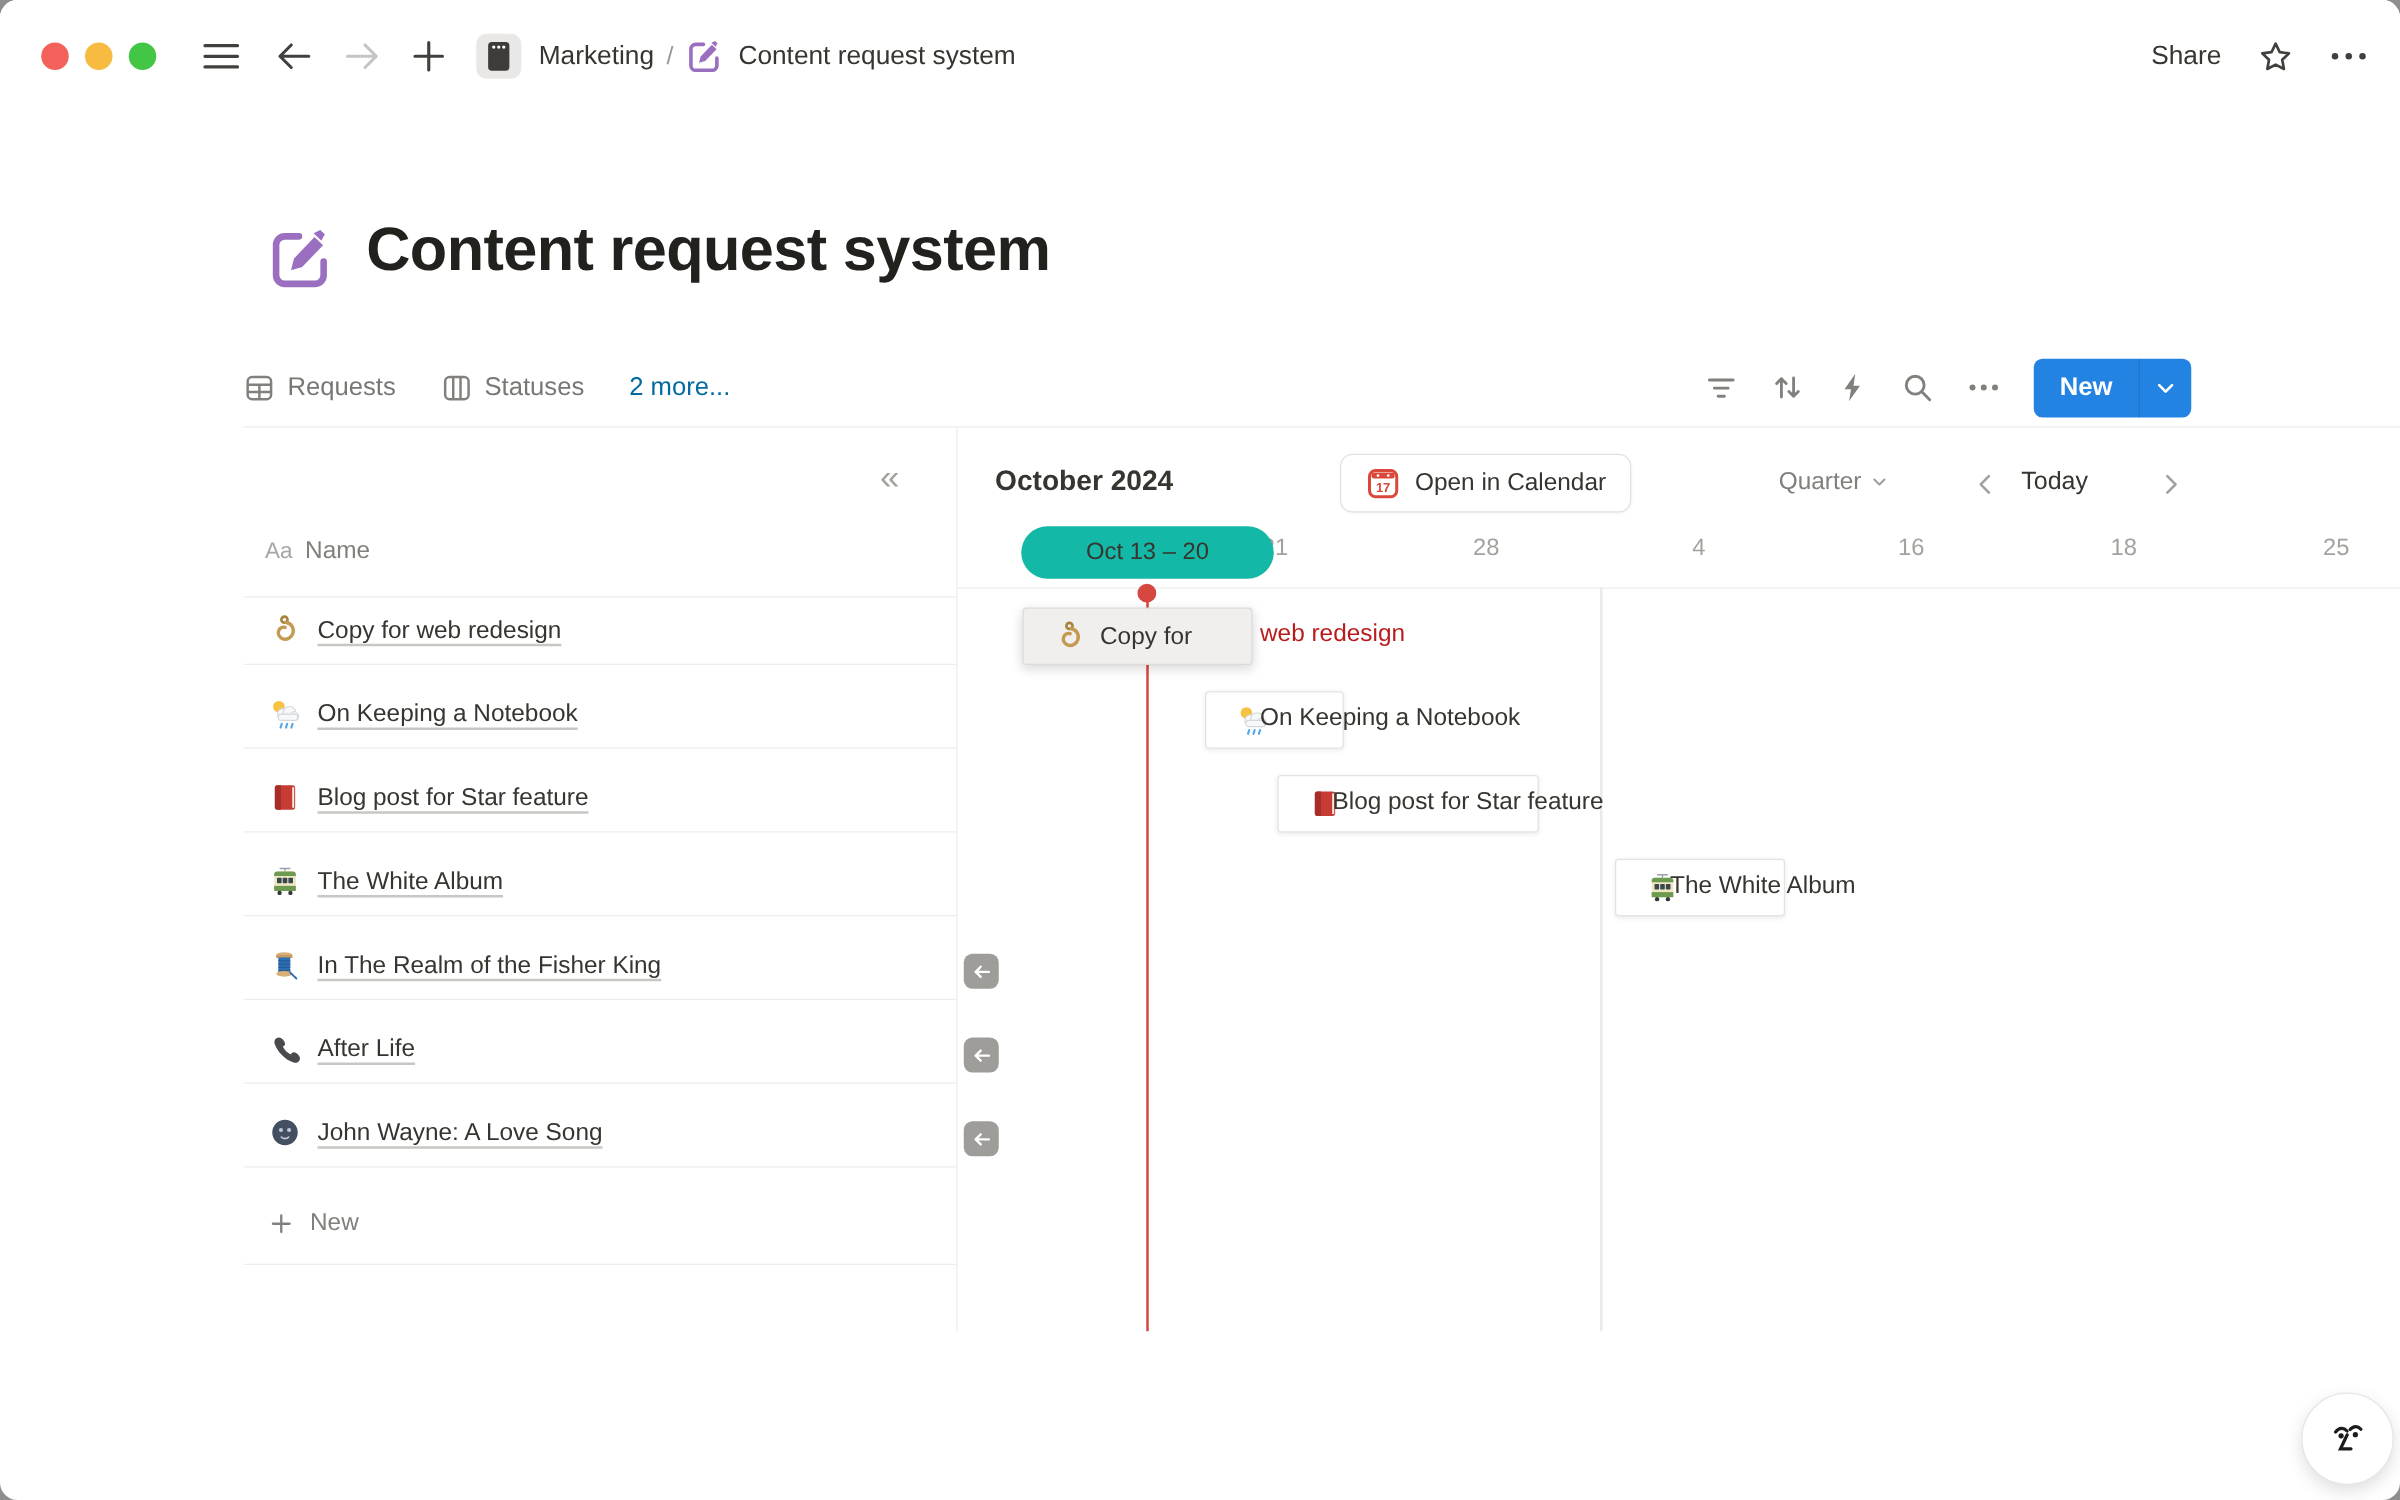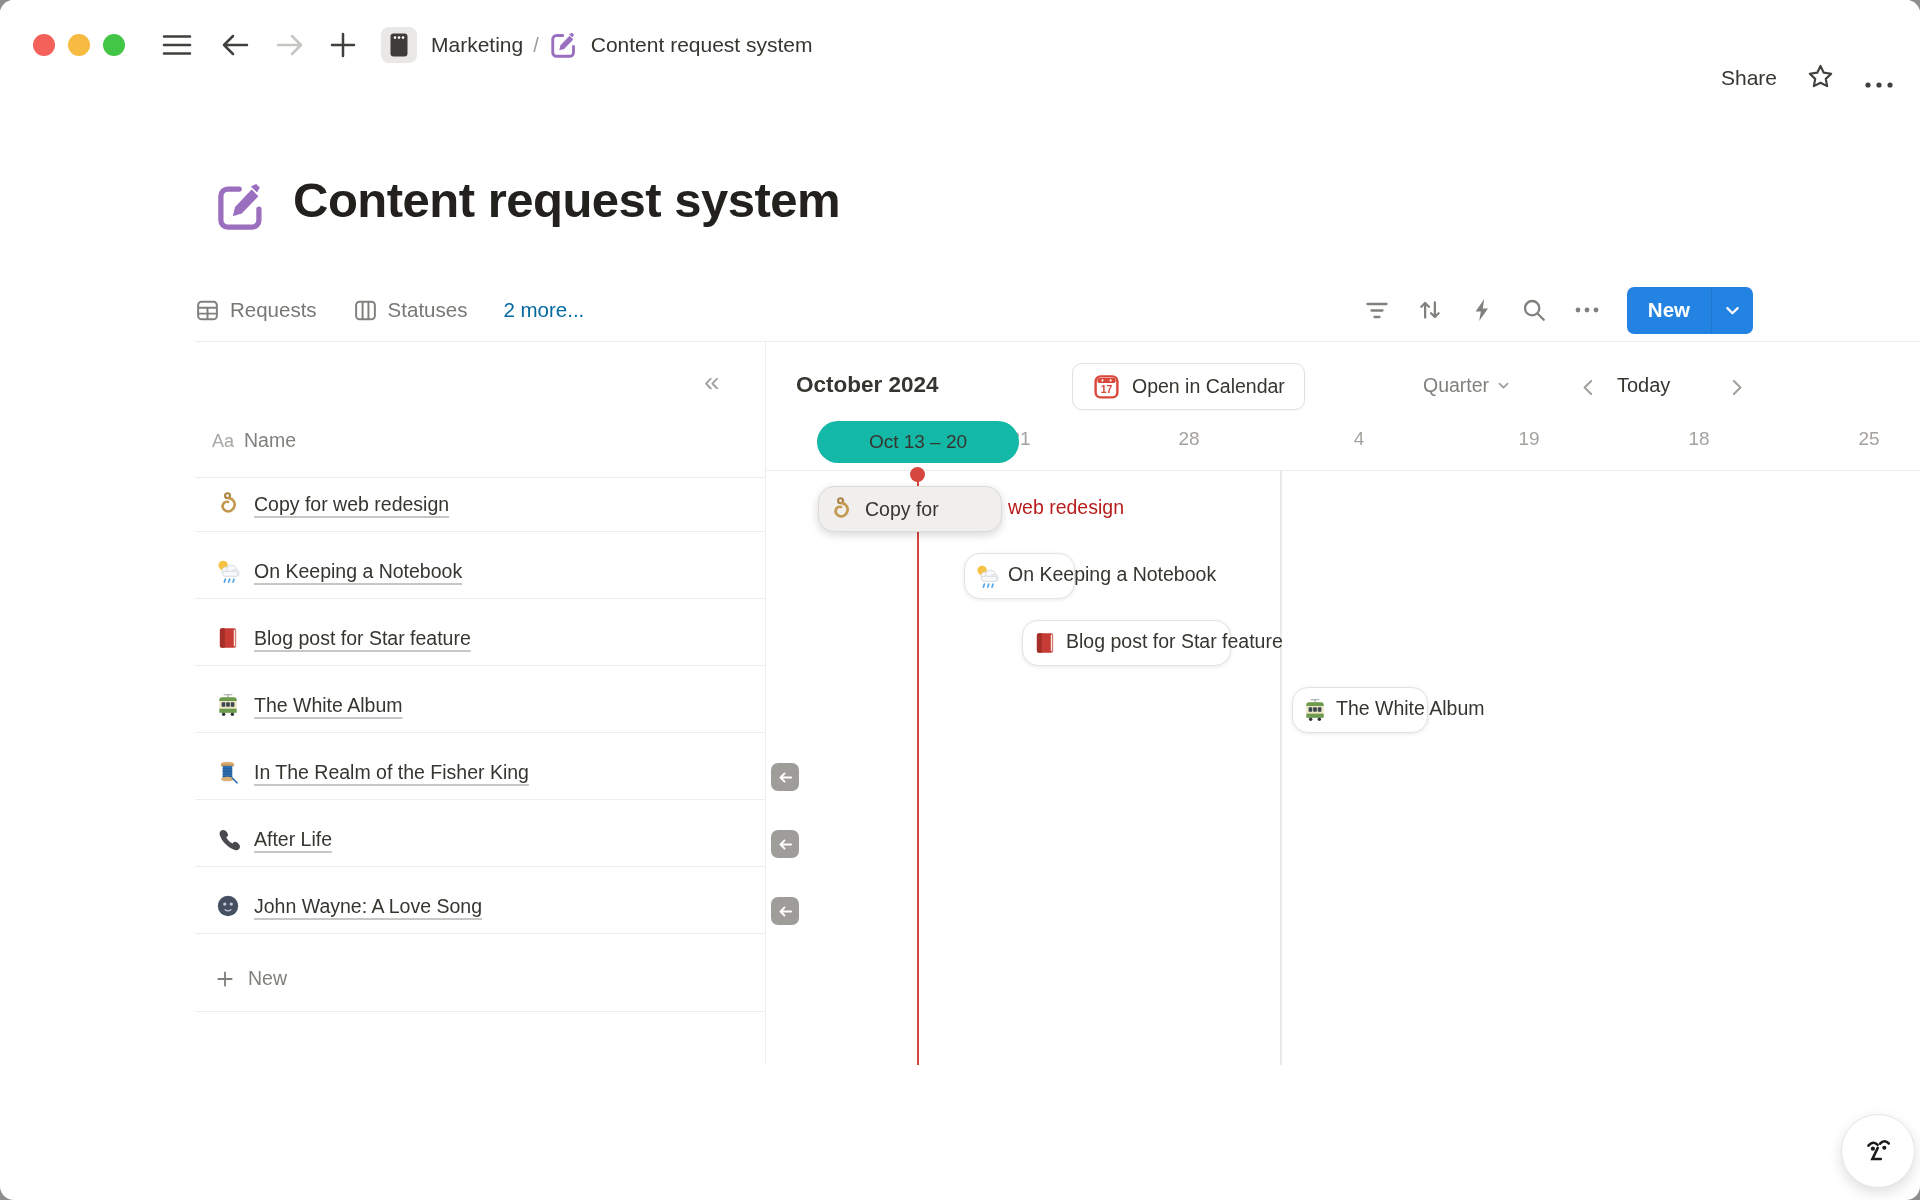--- a/index.html
+++ b/index.html
@@ -3,21 +3,21 @@
 <meta charset="utf-8">
 <style>
   html,body{margin:0;padding:0;background:#8e8e90;}
   body{width:1920px;height:1200px;overflow:hidden;font-family:"Liberation Sans","DejaVu Sans",sans-serif;
        -webkit-font-smoothing:antialiased;}
   .window{position:relative;width:1920px;height:1200px;background:#ffffff;border-radius:14px;overflow:hidden;}
   .abs{position:absolute;}
   
   .topbar{position:absolute;left:0;top:0;right:0;height:90px;background:#fff;}
   .tb-left{position:absolute;left:33px;top:0;height:90px;display:flex;align-items:center;}
-  .tb-right{position:absolute;right:26px;top:0;height:90px;display:flex;align-items:flex-end;gap:30px;margin-left:20px;}
+  .tb-right{position:absolute;right:26px;top:0;height:90px;display:flex;align-items:center;gap:30px;margin-left:20px;}
   .light{width:22px;height:22px;border-radius:50%;margin-right:13px;}
   .tb-ic{display:flex;align-items:center;justify-content:center;}
   .crumb-txt{font-size:21px;color:#37352f;}
   .crumb-sep{font-size:20px;color:#9b9a97;margin:0 10px;}
   .teamspace{width:36px;height:36px;border-radius:8px;background:#e9e8e6;display:flex;align-items:center;justify-content:center;margin:0 14px 0 24px;}
   .share{font-size:21px;color:#37352f;}
   
   .page-title{position:absolute;left:293px;top:172px;font-size:49px;font-weight:700;color:#23211e;letter-spacing:-.5px;}
   
   .tabbar{position:absolute;left:195px;right:0;top:279px;height:62px;border-bottom:1px solid #ededea;}
@@ -53,22 +53,22 @@
        padding:0 19px;background:#fff;border:1px solid #e2e1de;border-radius:10px;box-shadow:0 1px 2px rgba(0,0,0,.04);}
   .calbtn span{font-size:19.5px;font-weight:500;color:#37352f;}
   .quarter{position:absolute;left:1423px;top:374px;display:flex;align-items:center;gap:7px;font-size:19.5px;color:#82807c;}
   .navchev{position:absolute;top:377px;}
   .todaybtn{position:absolute;left:1617px;top:374px;font-size:20px;color:#37352f;}
   .tick{position:absolute;top:428px;transform:translateX(-50%);font-size:19px;color:#a5a29e;z-index:1;}
   .range-pill{position:absolute;left:817px;top:421px;width:202px;height:42px;border-radius:21px;background:#14b8a6;z-index:2;
        display:flex;align-items:center;justify-content:center;font-size:19px;font-weight:500;color:#37352f;}
   .today-dot{position:absolute;left:910px;top:467px;width:15px;height:15px;border-radius:50%;background:#d5473f;z-index:3;}
   .today-line{position:absolute;left:917px;top:476px;width:2px;height:589px;background:#d5473f;z-index:2;}
-  .bar{position:absolute;height:46px;box-sizing:border-box;border-radius:16px;display:flex;align-items:center;
-       padding-left:9px;gap:11px;z-index:4;background:#fff;border:1px solid #e4e3e0;box-shadow:0 1px 4px rgba(15,15,15,.09);}
+  .bar{position:absolute;height:46px;box-sizing:border-box;border-radius:3px;display:flex;align-items:center;
+       padding-left:24px;gap:11px;z-index:4;background:#fff;border:1px solid #e4e3e0;box-shadow:0 1px 4px rgba(15,15,15,.09);}
   .bar.drag{background:#f0efed;border:1px solid #dcdbd7;box-shadow:0 3px 9px rgba(15,15,15,.16);overflow:hidden;}
   .bar-inlabel{font-size:19.5px;font-weight:500;color:#37352f;white-space:nowrap;}
   .bar-title{position:absolute;font-size:19.5px;font-weight:500;color:#37352f;white-space:nowrap;z-index:5;}
   .ghost-label{position:absolute;font-size:19.5px;font-weight:500;color:#b91c1c;white-space:nowrap;z-index:1;}
   .tl-arrow{position:absolute;left:771px;width:28px;height:28px;border-radius:7px;background:#9f9d99;
        display:flex;align-items:center;justify-content:center;z-index:4;}
   
   .aibtn{position:absolute;left:1841px;top:1114px;width:72px;height:72px;border-radius:50%;background:#fff;
        border:1px solid #e6e5e2;box-shadow:0 5px 14px rgba(0,0,0,.13);display:flex;align-items:center;justify-content:center;}
 </style>
@@ -360,21 +360,21 @@
   <span class="navchev" style="left:1726px">
     <svg width="21" height="21" viewBox="0 0 24 24">
         <path d="M9 4.5L16.5 12L9 19.5" fill="none" stroke="#a3a19d" stroke-width="2.4" stroke-linecap="round" stroke-linejoin="round"></path>
       </svg>
   </span>
 
   <div id="ticks-layer">
       <span class="tick" style="left: 1020px;">21</span>
       <span class="tick" style="left: 1189px;">28</span>
       <span class="tick" style="left: 1359px;">4</span>
-      <span class="tick" style="left: 1529px;">19</span>
+      <span class="tick" style="left: 1529px;">16</span>
       <span class="tick" style="left: 1699px;">18</span>
       <span class="tick" style="left: 1869px;">25</span>
     </div>
   <div class="range-pill">Oct 13 – 20</div>
   <div class="today-dot" id="today-dot" style="left: 910px;"></div>
   <div class="today-line" id="today-line" style="left: 917px;"></div>
 
   <div id="bars-layer">
       <div class="bar drag" style="left: 818px; top: 486px; width: 184px;">
         <span class="emo">

